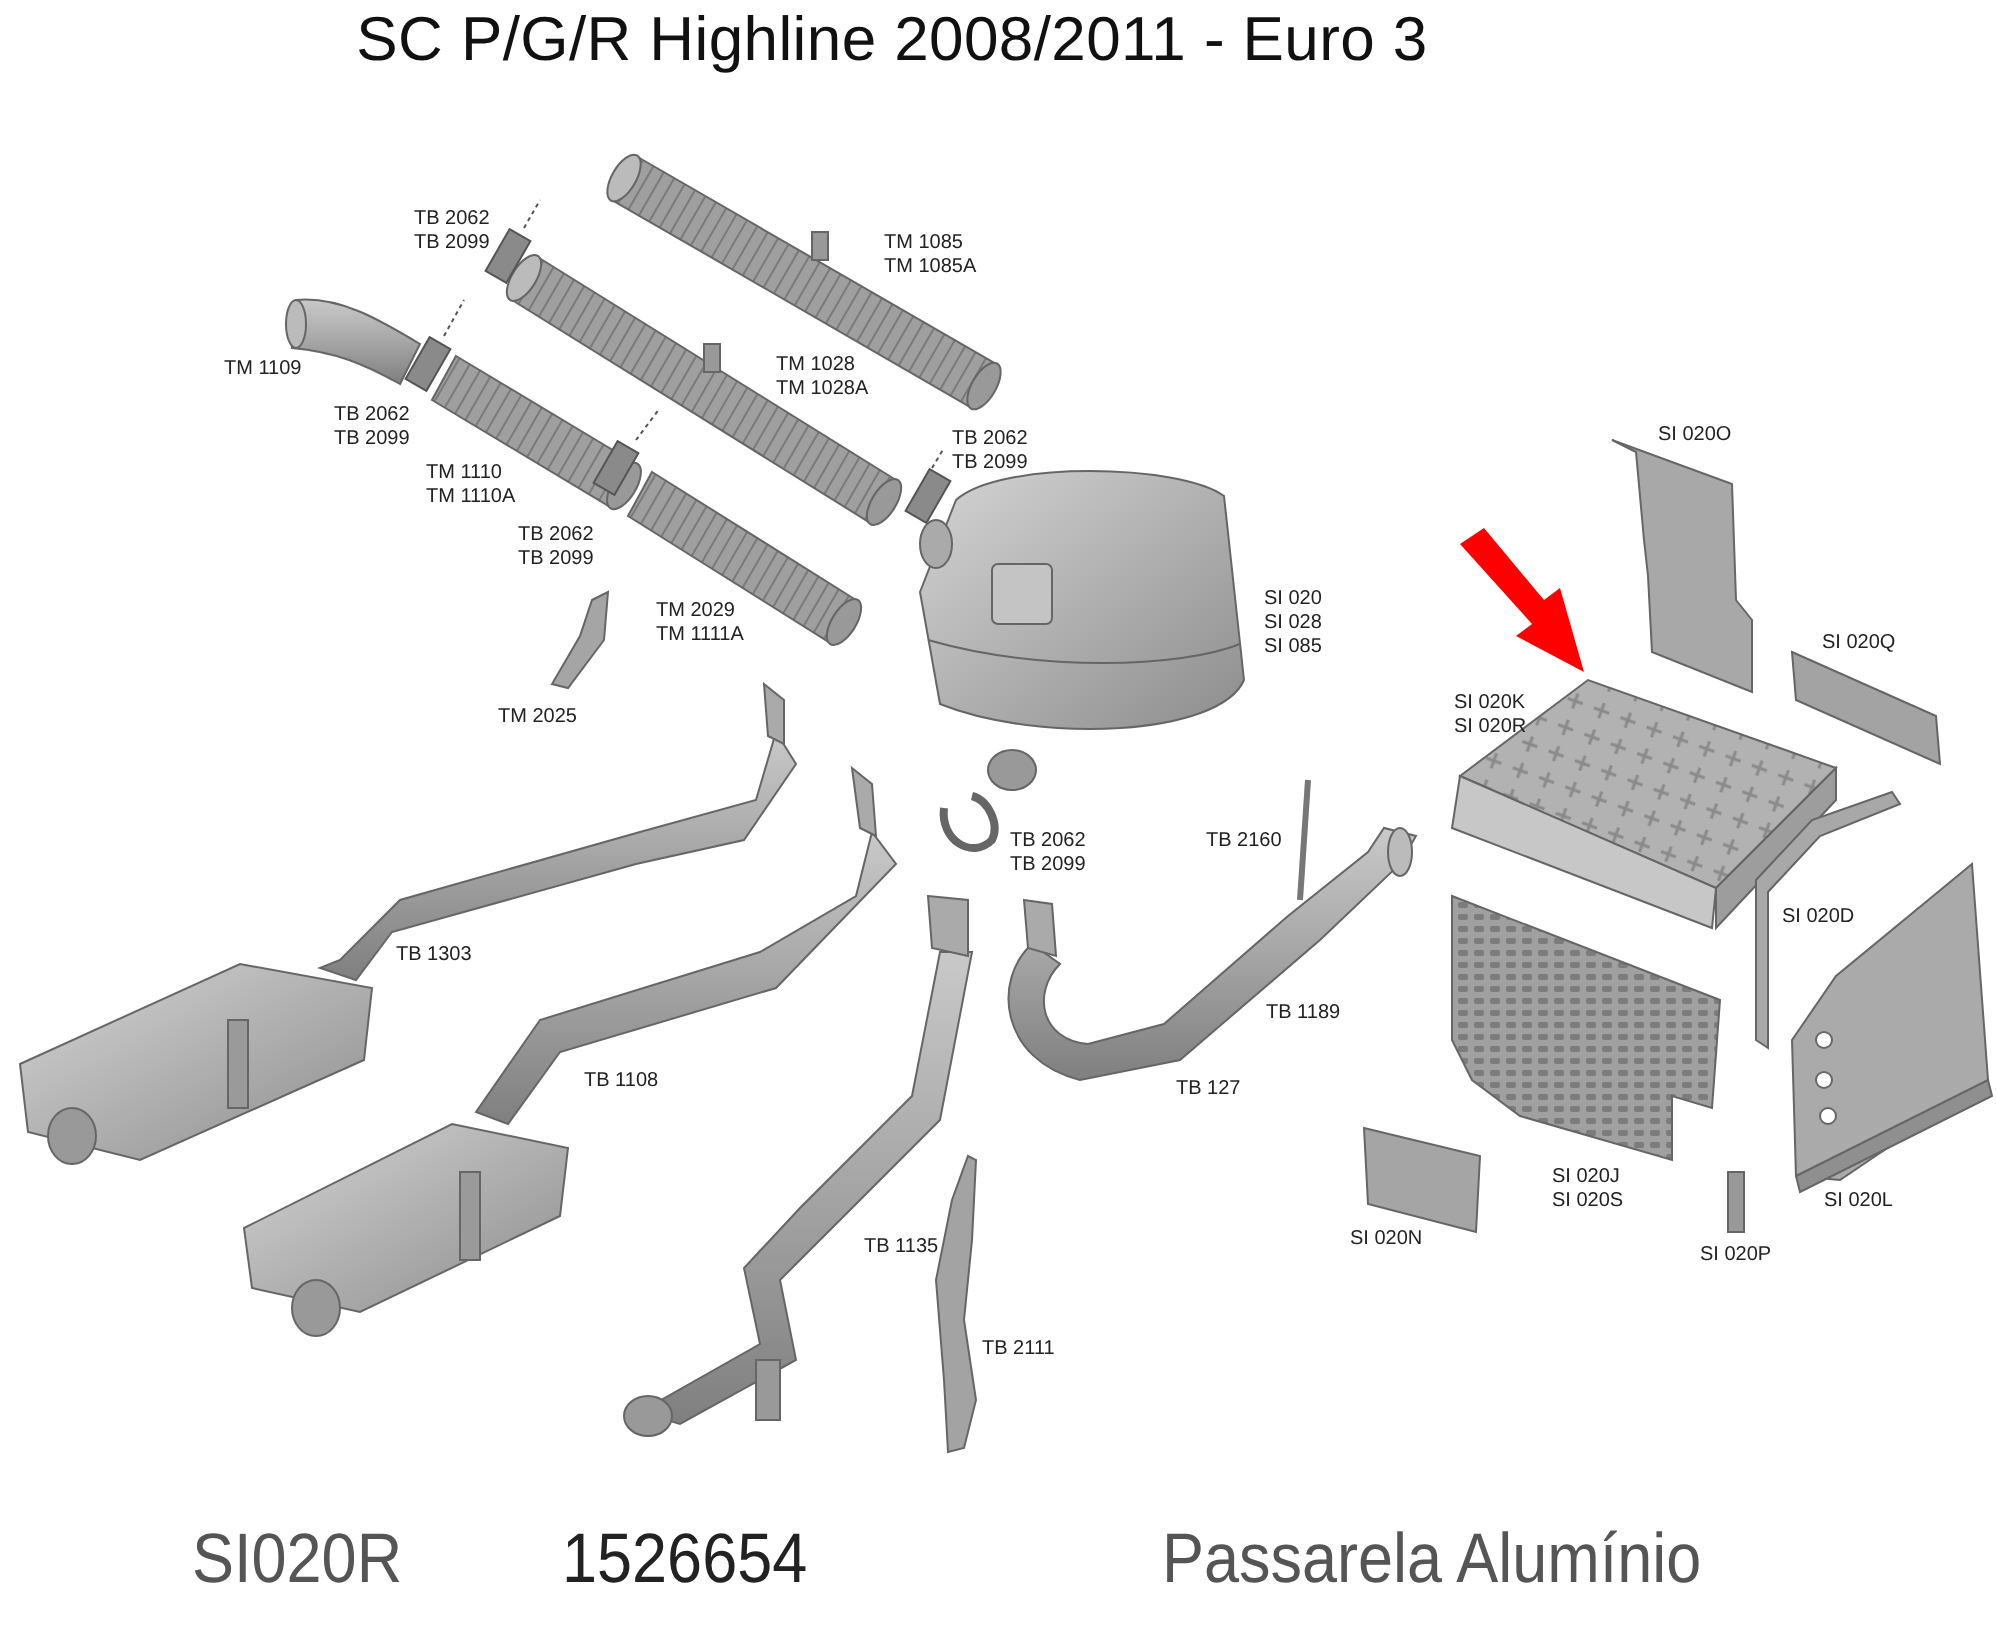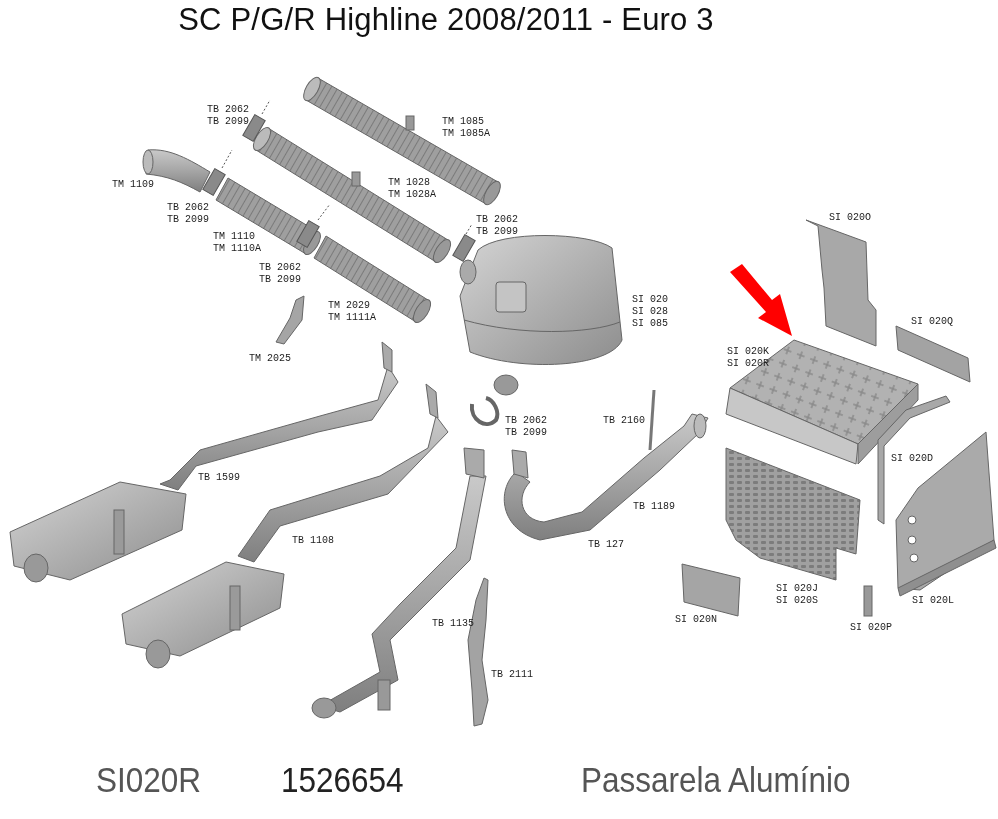--- a/index.html
+++ b/index.html
@@ -2,21 +2,21 @@
 <html><head>
   <meta charset="utf-8">
   <style>
     html, body { margin: 0; padding: 0; background: #ffffff; }
     body { width: 998px; height: 819px; position: relative; overflow: hidden;
            font-family: "Liberation Sans", sans-serif; }
     .title { position: absolute; left: 0; top: 2px; width: 812px; text-align: center;
              font-size: 31px; color: #111111; letter-spacing: 0.2px; margin-left: 40px; }
     svg.diagram { position: absolute; left: 0; top: 0; }
     .lbl { position: absolute; font-size: 10px; line-height: 12px; color: #222222;
-           white-space: nowrap; font-weight: normal; font-family: Liberation Mono, monospace; }
+           white-space: nowrap; font-weight: normal; }
     .lbl span { display: block; }
     .footer { position: absolute; top: 760px; font-size: 35px; color: #555555;
               transform: scaleX(0.9); transform-origin: left top; }
     .footer.code { left: 96px; }
     .footer.num { left: 281px; color: #222222; }
     .footer.desc { left: 581px; }
   </style>
 </head>
 <body>
 
@@ -214,21 +214,21 @@
     <span>SI 020R</span>
   </div>
 <div class="lbl" style="left:505px;top:415px">
     <span>TB 2062</span>
     <span>TB 2099</span>
   </div>
 <div class="lbl" style="left:603px;top:415px">
     <span>TB 2160</span>
   </div>
 <div class="lbl" style="left:198px;top:472px">
-    <span>TB 1599</span>
+    <span>TB 1303</span>
   </div>
 <div class="lbl" style="left:891px;top:453px">
     <span>SI 020D</span>
   </div>
 <div class="lbl" style="left:633px;top:501px">
     <span>TB 1189</span>
   </div>
 <div class="lbl" style="left:292px;top:535px">
     <span>TB 1108</span>
   </div>

